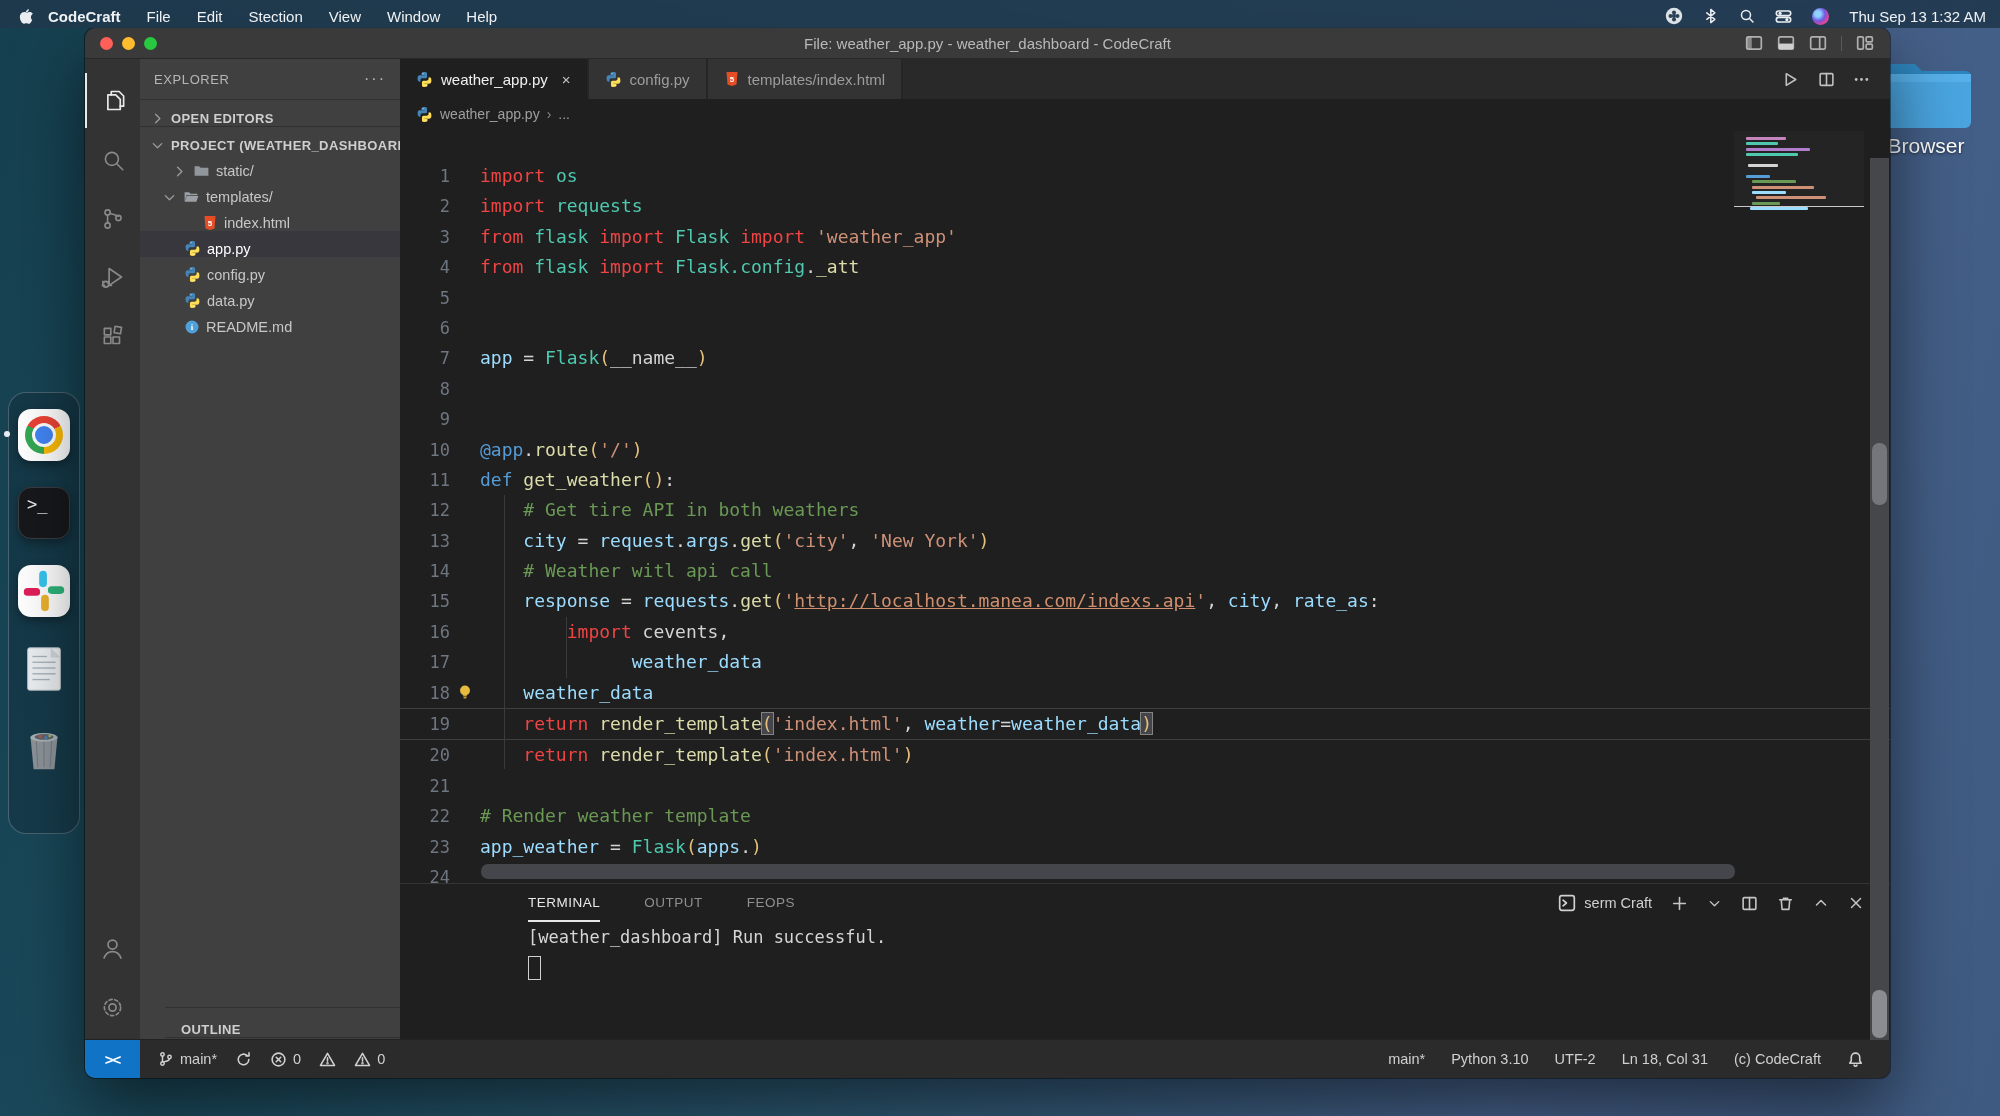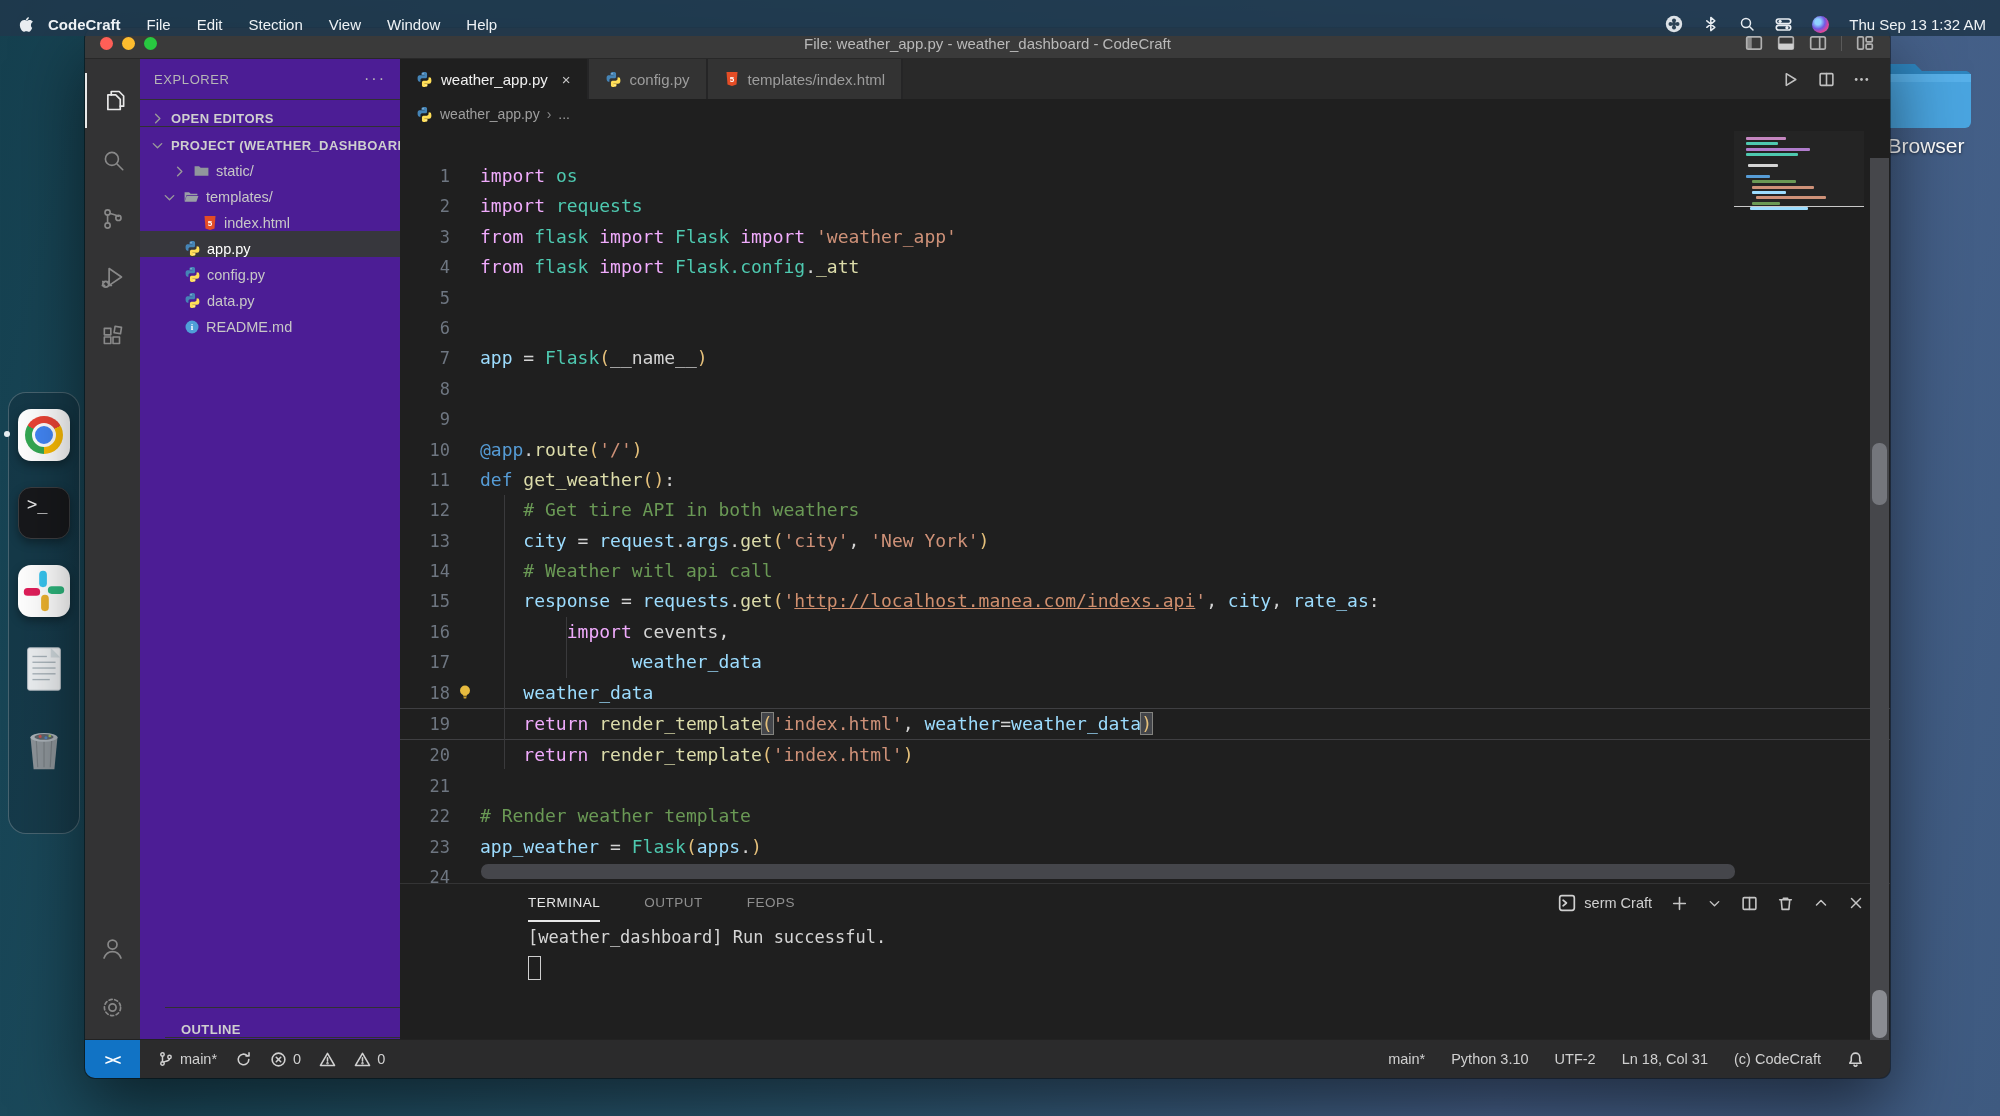--- a/index.html
+++ b/index.html
@@ -1,21 +1,21 @@
 <!DOCTYPE html>
 <html><head>
 <meta charset="utf-8">
 <style>
   html,body{margin:0;padding:0;background:#10232c;}
   .stage{position:relative;width:2000px;height:1116px;overflow:hidden;
     font-family:"Liberation Sans","DejaVu Sans",sans-serif;
     background:linear-gradient(105deg,#15404f 0%,#1d4d60 22%,#2c5a74 48%,#47628c 78%,#3e5a80 100%);}
   
   .menubar{position:absolute;top:0;left:0;right:0;height:24px;background:rgba(32,56,76,.88);
-    display:flex;align-items:center;color:#eef2f5;font-size:15px;z-index:30;padding:12px 14px 0 18px;}
+    display:flex;align-items:center;color:#eef2f5;font-size:15px;z-index:30;padding:4px 14px 0 18px;}
   .mb-item{padding:0 13px;white-space:nowrap;}
   .mb-app{font-weight:bold;padding:0 13px;}
   .mb-right{margin-left:auto;display:flex;align-items:center;gap:20px;}
   .mb-ic{display:flex;align-items:center;color:#e8edf2;}
   .siri{width:17px;height:17px;border-radius:50%;
     background:radial-gradient(circle at 35% 35%,#8fd3ff 0 18%,#7158e2 45%,#e84393 70%,#18dcff 100%);}
   .clock{white-space:nowrap;}
   
   .desk-folder{position:absolute;left:1866px;top:58px;width:120px;text-align:center;z-index:1;}
   .folder-svg{display:block;margin:0 auto;}
@@ -50,21 +50,21 @@
   .tb-actions{margin-left:auto;display:flex;align-items:center;gap:14px;margin-right:16px;color:#b0b0b0;}
   .tb-sep{width:1px;height:15px;background:#5a5a5a;}
   .win-body{flex:1;display:flex;min-height:0;}
   
   .activity{width:55px;background:#333334;display:flex;flex-direction:column;align-items:center;
     padding-top:14px;flex:0 0 auto;}
   .act-ic{width:55px;height:55px;display:grid;place-items:center;color:#898989;box-sizing:border-box;margin-bottom:4px;}
   .act-ic.active{color:#e9e9e9;border-left:2px solid #e9e9e9;}
   .act-spacer{margin-top:auto;}
   
-  .sidebar{width:260px;background:#4c1d95;flex:0 0 auto;position:relative;color:#c7c7c7;overflow:hidden;}
+  .sidebar{width:260px;background:#404040;flex:0 0 auto;position:relative;color:#c7c7c7;overflow:hidden;}
   .ex-head{height:40px;display:flex;align-items:center;padding:0 14px;font-size:13px;
     letter-spacing:.6px;color:#b6b6b6;}
   .ex-head .more{margin-left:auto;color:#b6b6b6;letter-spacing:2px;font-size:16px;}
   .ex-row{height:26px;display:flex;align-items:flex-end;font-size:14.5px;white-space:nowrap;gap:6px;}
   .ex-row.section{font-weight:bold;font-size:13px;letter-spacing:.4px;color:#cfcfcf;
     border-top:1px solid #313132;padding-left:10px;}
   .ex-row.sel{background:#37373d;color:#fff;}
   .ex-chev{display:flex;color:#9a9a9a;}
   .ex-bottom{position:absolute;left:0;right:0;margin-left:25px;}
   .ex-bottom .ex-row{border-top:1px solid #313132;height:29px;padding-left:10px;font-weight:bold;
@@ -81,21 +81,21 @@
     color:#9f9f9f;font-size:14px;flex:0 0 auto;}
   .bc-chev{color:#8a8a8a;}
   
   .editor{flex:1;position:relative;overflow:hidden;font-family:"DejaVu Sans Mono",monospace;
     font-size:18px;}
   .code-scroll{padding-top:32px;}
   .cline{display:flex;height:30.4px;line-height:30.4px;position:relative;white-space:pre;}
   .cline .num{width:50px;text-align:right;color:#6e7681;font-size:17px;flex:0 0 auto;}
   .cline .code{margin-left:30px;}
   .cline.cur{border-top:1px solid #3f3f42;border-bottom:1px solid #3f3f42;}
-  .tk-kw{color:#f0abfc;} .tk-def{color:#569cd6;} .tk-type{color:#4ec9b0;}
+  .tk-kw{color:#ef4444;} .tk-def{color:#569cd6;} .tk-type{color:#4ec9b0;}
   .tk-var{color:#9cdcfe;} .tk-fn{color:#dcdcaa;} .tk-str{color:#ce9178;}
   .tk-cmt{color:#6a9955;} .tk-pn{color:#d4d4d4;} .tk-br{color:#e5c07b;}
   .tk-link{color:#d08f6e;text-decoration:underline;}
   .tk-brm{color:#e5c07b;background:#43454a;outline:1px solid #83837f;}
   .bulb{position:absolute;left:56px;top:5px;}
   .guide{position:absolute;width:1px;background:#3a3a3c;}
   .minimap{position:absolute;top:2px;right:26px;width:130px;height:76px;background:#242424;
     border-bottom:1px solid #c9c9c9;padding:6px 0 0 10px;box-sizing:border-box;}
   .mm-row{height:3px;margin-bottom:2.4px;border-radius:1px;}
   .hscroll{position:absolute;left:81px;right:155px;bottom:4px;height:15px;background:#45464b;border-radius:7px;}

